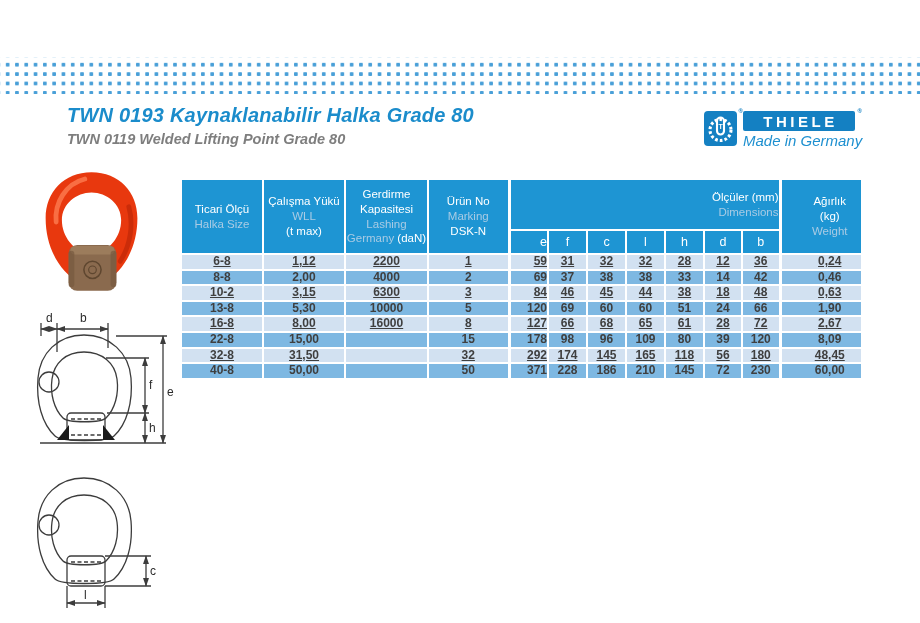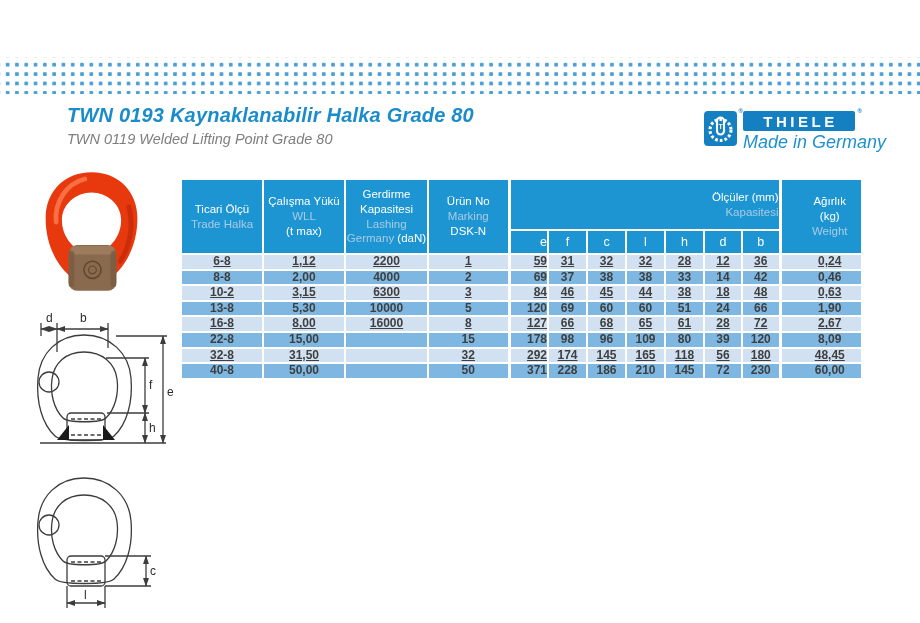--- a/index.html
+++ b/index.html
@@ -29,21 +29,21 @@
     background-size:9.3px 9.4px;background-position:3px 3px;
   }
 
   
   .titles{position:absolute;left:67px;top:104px;}
   .title{
     font-size:20px;font-weight:bold;font-style:italic;color:var(--title_blue);
     letter-spacing:0.2px;white-space:nowrap;
   }
   .subtitle{
-    font-size:14.5px;font-style:italic;color:var(--subtitle_gray);margin-top:4px;white-space:nowrap;
+    font-size:14.5px;font-style:italic;color:var(--subtitle_gray);margin-top:4px;white-space:nowrap;font-weight:bold;
   }
 
   
   .logo{position:absolute;left:704px;top:111px;display:flex;gap:6px;}
   .logo-sq{
     width:33px;height:35px;background:var(--brand_blue);border-radius:4px;position:relative;flex:0 0 auto;
   }
   .logo-sq .reg-sq{
     position:absolute;top:-3px;right:-6px;font-size:6px;color:var(--brand_blue);font-weight:bold;
   }
@@ -52,21 +52,21 @@
     width:112px;height:20px;background:var(--brand_blue);border-radius:2px;
     display:flex;align-items:center;justify-content:center;position:relative;
   }
   .logo-bar .brand{
     color:#fff;font-weight:bold;font-size:15px;letter-spacing:3.5px;padding-left:3px;
   }
   .logo-bar .reg-bar{
     position:absolute;top:-3px;right:-7px;font-size:6px;color:var(--brand_blue);font-weight:bold;
   }
   .tagline{
-    margin-top:1px;color:#1E90D0;font-style:italic;font-size:18px;text-align:center;white-space:nowrap;
+    margin-top:1px;color:#1E90D0;font-style:italic;font-size:15px;text-align:center;white-space:nowrap;
   }
 
   
   .spec-table-wrap{position:absolute;left:180px;top:178px;}
   table{border-collapse:collapse;table-layout:fixed;width:681px;}
   th,td{border:2px solid #fff;padding:0;text-align:center;vertical-align:middle;}
   thead th{
     background:var(--header_blue);color:#fff;font-weight:normal;font-size:11.5px;line-height:1.3;
   }
   th.letter{font-size:12.5px;height:24px;}
@@ -203,40 +203,40 @@
           <col style="width:39px">
         <col style="width:39px">
           <col style="width:38px">
           <col style="width:38px">
           <col style="width:82px">
       </colgroup>
       <thead>
         <tr class="hdr-main">
           <th rowspan="2">
             <div class="h-white">Ticari Ölçü</div>
-            <div class="h-en">Trade Halka</div>
+            <div class="h-en">Halka Size</div>
           </th>
           <th rowspan="2">
             <div class="h-white">Çalışma Yükü</div>
             <div class="h-en">WLL</div>
             <div class="h-white">(t max)</div>
           </th>
           <th rowspan="2">
             <div class="h-white">Gerdirme Kapasitesi</div>
             <div class="h-en">Lashing</div>
             <div><span class="h-en">Germany</span> <span class="h-white">(daN)</span></div>
           </th>
           <th rowspan="2">
             <div class="h-white">Ürün No</div>
             <div class="h-en">Marking</div>
             <div class="h-white">DSK-N</div>
           </th>
           <th colspan="7" class="grp-l">
             <div class="h-white">Ölçüler (mm)</div>
-            <div class="h-en">Kapasitesi</div>
+            <div class="h-en">Dimensions</div>
           </th>
           <th rowspan="2" class="wt-l">
             <div class="h-white">Ağırlık</div>
             <div class="h-white">(kg)</div>
             <div class="h-en">Weight</div>
           </th>
         </tr>
         <tr>
           <th class="letter grp-l">e</th>
           <th class="letter">f</th>

